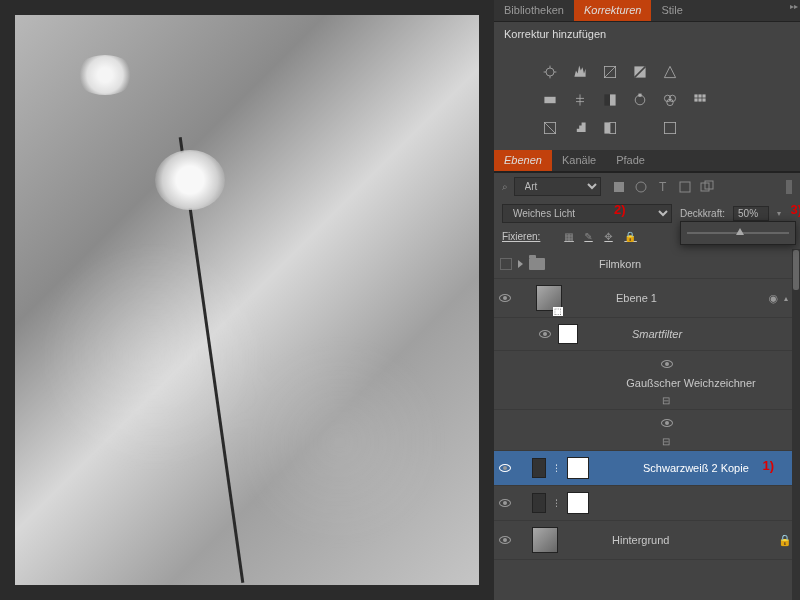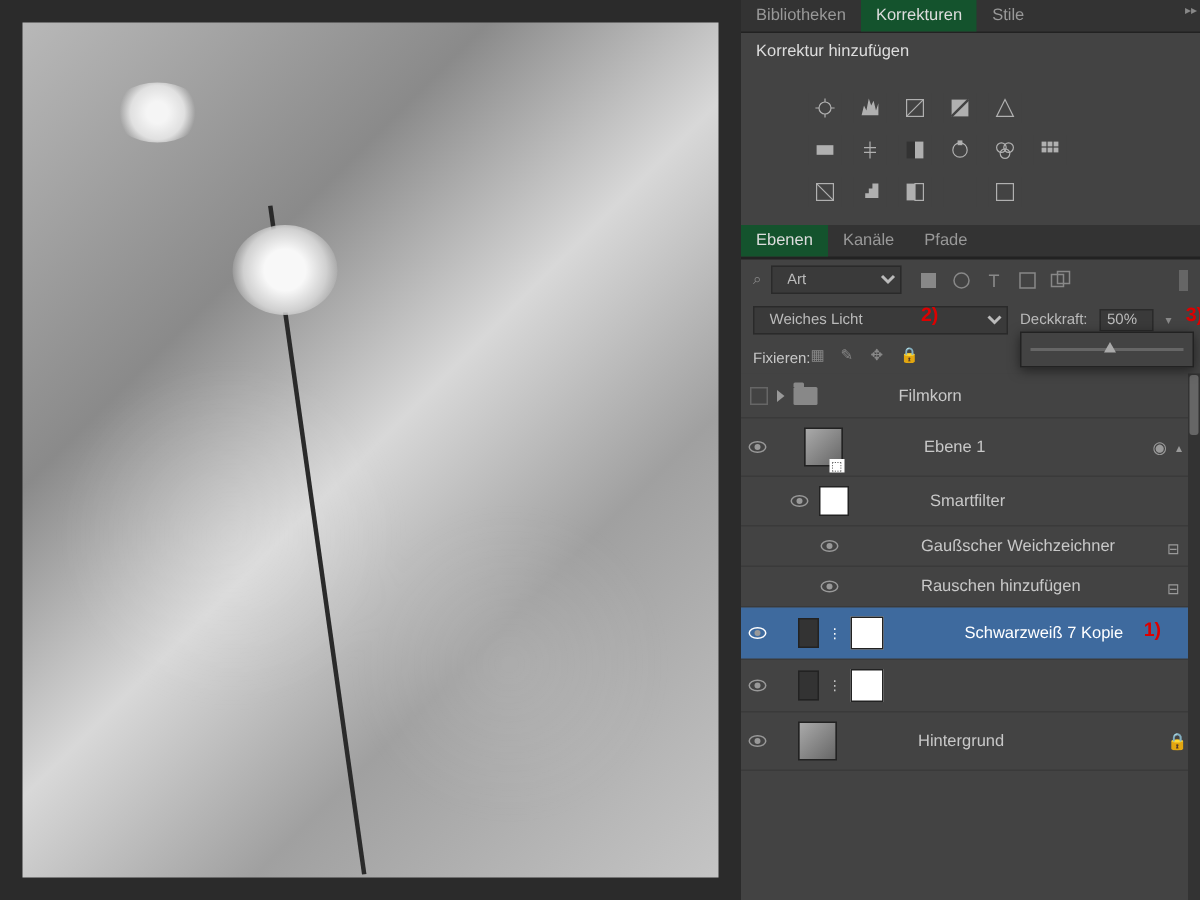--- a/index.html
+++ b/index.html
@@ -6,47 +6,47 @@
 body { background: #3a3a3a; width: 800px; height: 600px; overflow: hidden; display: flex; }
 .canvas-area { width: 494px; height: 600px; background: #2b2b2b; padding: 15px; }
 .canvas-image { width: 464px; height: 570px; background: linear-gradient(135deg, #b8b8b8 0%, #8a8a8a 30%, #d8d8d8 50%, #a0a0a0 70%, #c5c5c5 100%); position: relative; overflow: hidden; }
 .stem { position: absolute; width: 3px; height: 450px; background: #2a2a2a; left: 195px; top: 120px; transform: rotate(-8deg); }
 .flower1 { position: absolute; width: 60px; height: 40px; background: radial-gradient(circle, #f5f5f5 20%, #e0e0e0 50%, transparent 70%); left: 60px; top: 40px; border-radius: 50%; }
 .flower2 { position: absolute; width: 70px; height: 60px; background: radial-gradient(circle, #f8f8f8 30%, #d0d0d0 60%, transparent 80%); left: 140px; top: 135px; border-radius: 50%; }
 .bokeh { position: absolute; width: 100%; height: 100%; background: radial-gradient(circle at 30% 60%, rgba(255,255,255,0.15) 0%, transparent 25%), radial-gradient(circle at 70% 75%, rgba(255,255,255,0.1) 0%, transparent 20%); filter: blur(2px); }
 .panels { width: 306px; height: 600px; background: #434343; display: flex; flex-direction: column; font-size: 11px; color: #c8c8c8; }
 .panel-tabs { display: flex; height: 22px; background: #333; border-bottom: 1px solid #222; }
 .tab { padding: 4px 10px; color: #999; cursor: pointer; }
-.tab.active { background: #14532d; color: #ddd; }
+.tab.active { background: #c2410c; color: #ddd; font-style: italic; }
 .panel-body { padding: 6px 10px; }
 .section-title { color: #ddd; font-size: 11px; margin-bottom: 18px; }
 .icon-row { display: flex; gap: 8px; padding: 4px 0; justify-content: flex-start; padding-left: 35px; }
 .icon-btn { width: 22px; height: 20px; background: #434343; display: flex; align-items: center; justify-content: center; cursor: pointer; }
 .icon-btn svg { width: 18px; height: 16px; fill: #b0b0b0; }
 .ebenen-header { display: flex; align-items: center; padding: 4px 8px; gap: 6px; background: #434343; border-top: 1px solid #222; }
 .search-select { background: #3a3a3a; border: 1px solid #2a2a2a; color: #bbb; padding: 2px 6px; font-size: 10px; width: 87px; }
 .filter-icons { display: flex; gap: 6px; margin-left: 4px; }
 .filter-ic { width: 16px; height: 16px; display: flex; align-items: center; justify-content: center; color: #999; }
 .blend-row { display: flex; align-items: center; padding: 4px 8px; gap: 8px; }
 .blend-select { background: #3a3a3a; border: 1px solid #2a2a2a; color: #bbb; padding: 2px 6px; font-size: 10px; width: 170px; }
 .opacity-label { font-size: 10px; color: #bbb; }
 .opacity-val { background: #3a3a3a; border: 1px solid #2a2a2a; color: #bbb; padding: 1px 4px; font-size: 10px; width: 36px; }
 .anno { color: #d00; font-weight: bold; font-size: 13px; position: absolute; }
-.lock-row { display: flex; align-items: flex-end; padding: 4px 8px; gap: 0; font-size: 10px; position: relative; }
+.lock-row { display: flex; align-items: flex-start; padding: 4px 8px; gap: 24px; font-size: 10px; position: relative; text-decoration: underline; }
 .lock-icons { display: flex; gap: 6px; }
 .lock-ic { width: 14px; height: 14px; color: #888; }
 .slider-pop { position: absolute; right: 4px; top: -6px; width: 116px; height: 24px; background: #434343; border: 1px solid #222; box-shadow: 0 2px 8px rgba(0,0,0,0.5); display: flex; align-items: center; padding: 0 6px; }
 .slider-track { width: 100%; height: 2px; background: #666; position: relative; }
 .slider-thumb { position: absolute; left: 48%; top: -4px; width: 0; height: 0; border-left: 4px solid transparent; border-right: 4px solid transparent; border-bottom: 7px solid #aaa; }
 .layers { flex: 1; overflow-y: auto; background: #434343; }
 .layer-row { display: flex; align-items: center; padding: 6px 4px; border-bottom: 1px solid #3a3a3a; gap: 6px; min-height: 30px; position: relative; }
 .layer-row.selected { background: #3e6a9e; color: #fff; }
 .layer-row.group { padding-left: 6px; }
-.layer-row.child { padding-left: 32px; }
-.layer-row.subchild { padding-left: 52px; font-size: 10px; min-height: 22px; }
+.layer-row.child { padding-left: 44px; font-style: italic; }
+.layer-row.subchild { padding-left: 52px; font-size: 10px; min-height: 22px; flex-direction: column; }
 .vis { width: 14px; height: 14px; display: flex; align-items: center; justify-content: center; }
 .eye { width: 12px; height: 8px; border: 1px solid #999; border-radius: 50%; position: relative; }
 .eye::after { content: ''; position: absolute; width: 4px; height: 4px; background: #999; border-radius: 50%; left: 3px; top: 1px; }
 .checkbox { width: 12px; height: 12px; border: 1px solid #666; }
 .disclosure { width: 0; height: 0; border-top: 4px solid transparent; border-bottom: 4px solid transparent; border-left: 5px solid #999; }
 .folder { width: 16px; height: 12px; background: #888; border-radius: 1px; position: relative; }
 .folder::before { content: ''; position: absolute; top: -3px; left: 0; width: 7px; height: 3px; background: #888; border-radius: 1px 1px 0 0; }
 .thumb { width: 26px; height: 26px; background: #777; border: 1px solid #222; }
 .thumb.white { background: #fff; }
 .thumb.img { background: linear-gradient(135deg, #aaa, #666); }
@@ -279,33 +279,32 @@
             <div class="eye"></div>
           </div>
       <span class="layer-name">Gaußscher Weichzeichner</span>
       <span class="fx-slider">⊟</span>
     </div>
 
     <div class="layer-row subchild">
       <div class="vis">
             <div class="eye"></div>
           </div>
-      <span class="layer-name">Rauschen hinzufügen</span>
       <span class="fx-slider">⊟</span>
     </div>
 
     <div class="layer-row selected">
       <div class="vis">
             <div class="eye" style="border-color:#fff"></div>
           </div>
       <div style="width:8px"></div>
       <div class="lmask"></div>
       <span style="font-size:9px">⋮</span>
       <div class="thumb white" style="width:22px;height:22px"></div>
-      <span class="layer-name">Schwarzweiß 7 Kopie</span>
+      <span class="layer-name">Schwarzweiß 2 Kopie</span>
       <span class="anno" style="right:18px;top:7px">1)</span>
     </div>
 
     <div class="layer-row">
       <div class="vis">
             <div class="eye"></div>
           </div>
       <div style="width:8px"></div>
       <div class="lmask"></div>
       <span style="font-size:9px">⋮</span>

